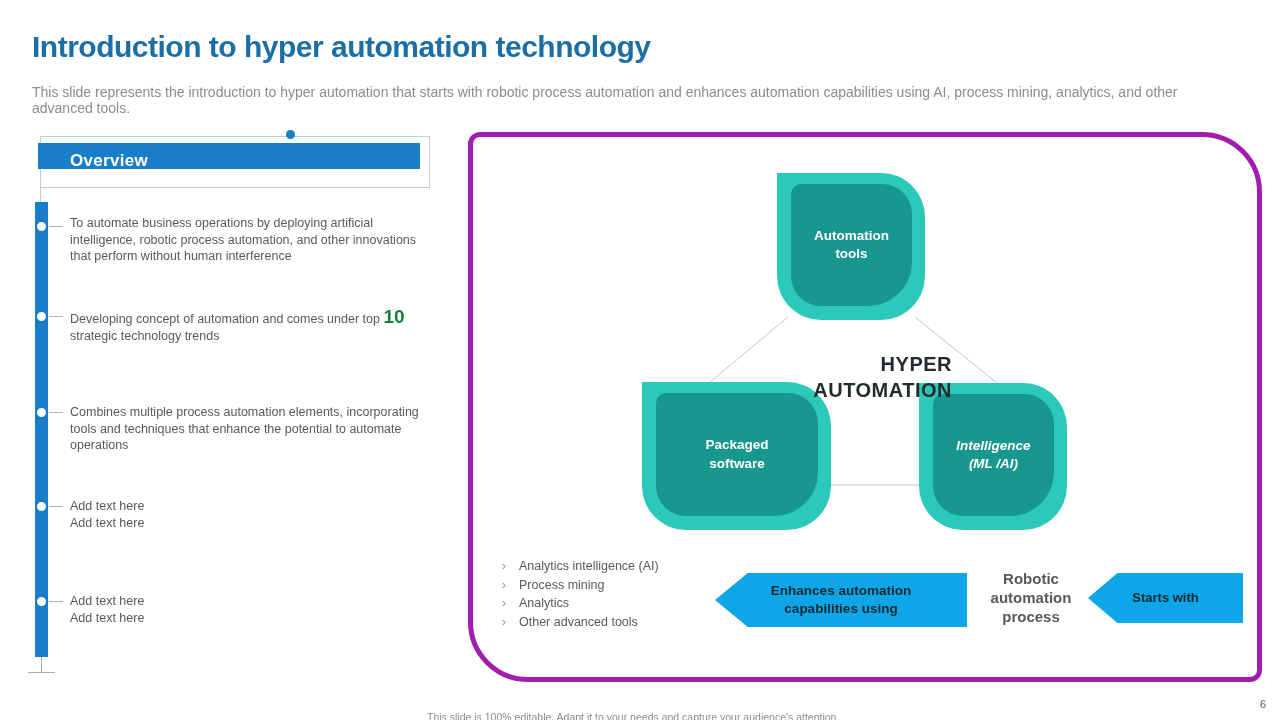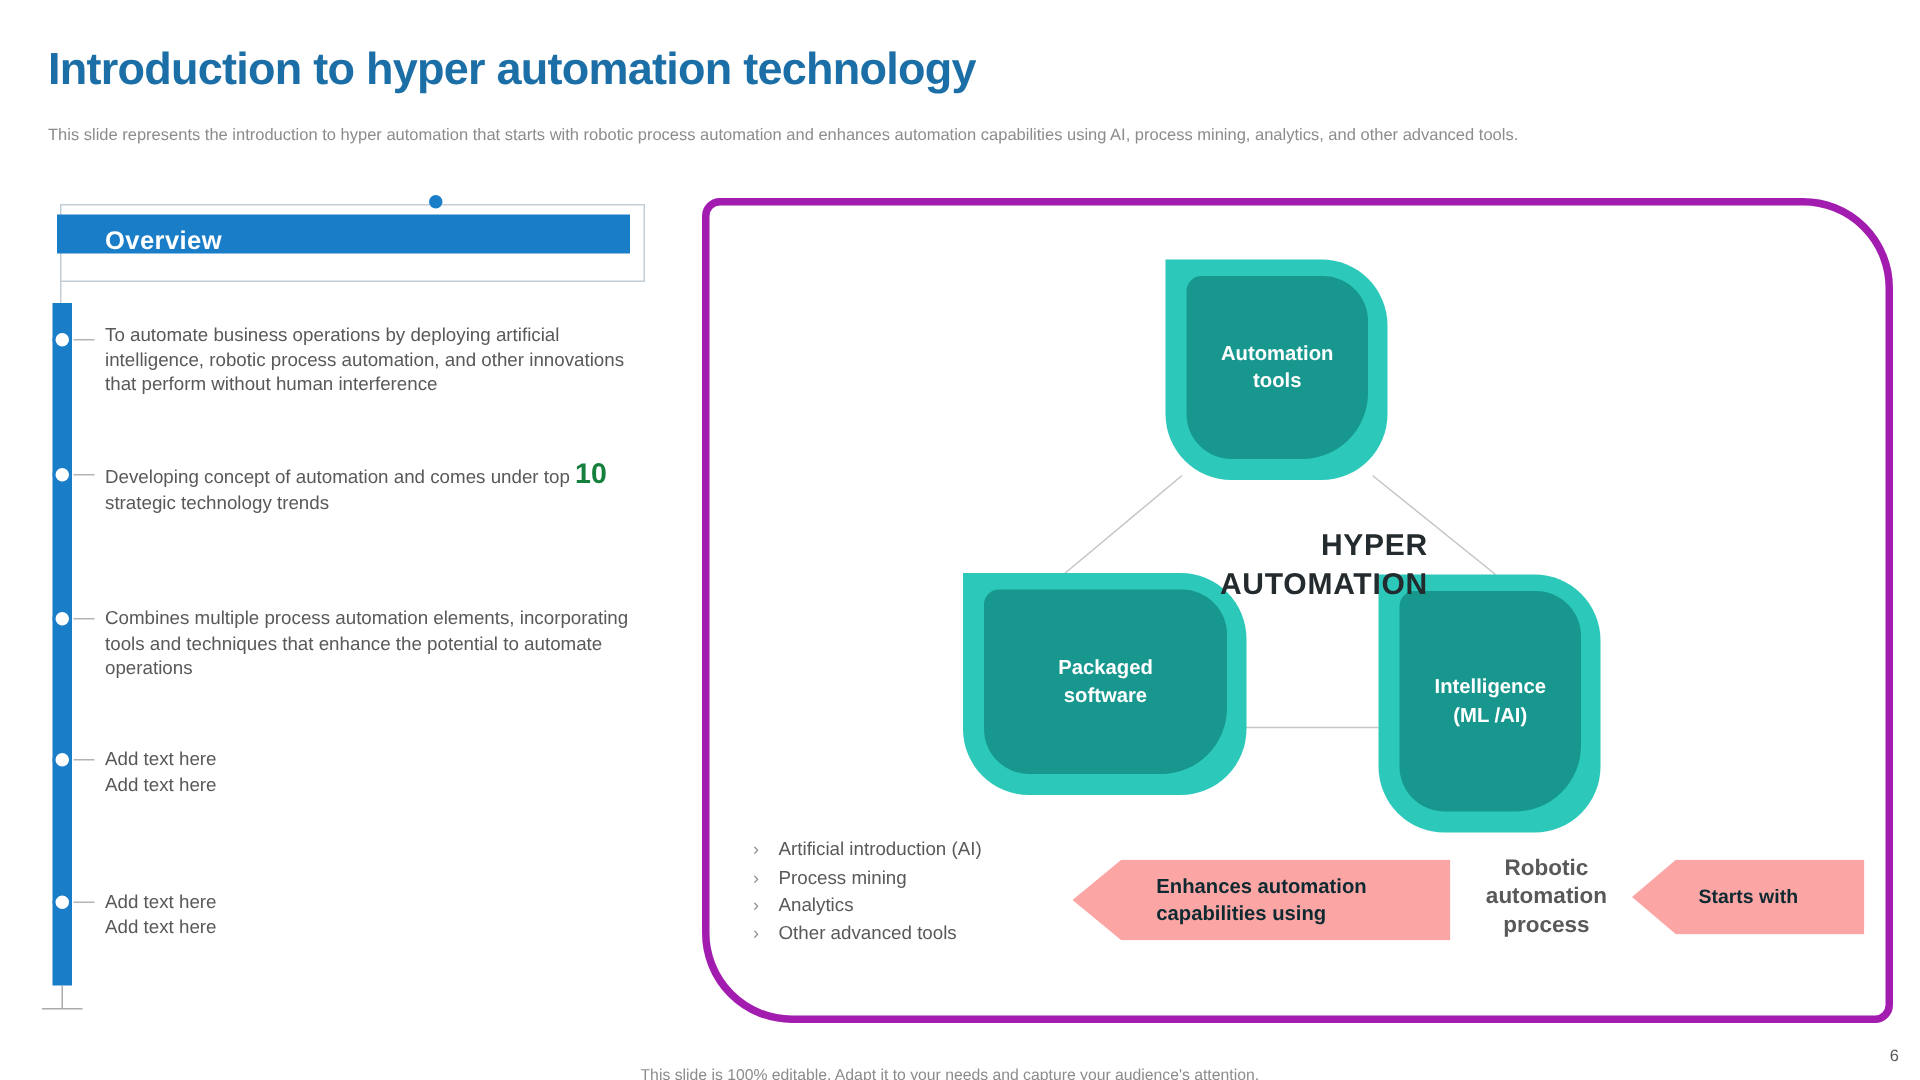--- a/index.html
+++ b/index.html
@@ -1,21 +1,21 @@
 <!DOCTYPE html>
 <html><head>
 <meta charset="utf-8">
 <style>
   html,body{margin:0;padding:0;background:#fff;}
   .slide{position:relative;width:1280px;height:720px;background:#fff;overflow:hidden;
          font-family:"Liberation Sans",sans-serif;}
   
   .title{position:absolute;left:32px;top:30px;font-size:30px;font-weight:700;
          color:#1C6FA6;letter-spacing:-0.5px;}
-  .subtitle{position:absolute;left:32px;top:84px;width:1210px;font-size:11px;color:#8C8C8C;}
+  .subtitle{position:absolute;left:32px;top:84px;width:1210px;font-size:14px;color:#8C8C8C;}
   
   .ov-outline{position:absolute;left:40px;top:136px;width:388px;height:50px;
               border:1px solid #C3CDD6;}
   .ov-header{position:absolute;left:38px;top:143px;width:382px;height:26px;background:#1A7DC8;
              color:#fff;font-size:17px;font-weight:700;line-height:36px;padding-left:32px;
              box-sizing:border-box;letter-spacing:0.3px;}
   .ov-dot{position:absolute;left:286px;top:130px;width:9px;height:9px;border-radius:50%;
           background:#1A7DC8;}
   .ov-conn{position:absolute;left:40px;top:187px;width:1px;height:15px;background:#C3CDD6;}
   .vbar{position:absolute;left:35px;top:202px;width:13px;height:455px;background:#1A7DC8;}
@@ -31,29 +31,29 @@
   .panel{position:absolute;left:468px;top:132px;width:784px;height:540px;
          border:5px solid #a21caf;border-radius:12px 60px 12px 60px;}
   .tri{position:absolute;left:0;top:0;}
   .leaf{position:absolute;background:#2CC9BA;border-radius:0 44px 44px 44px;}
   .leaf-in{position:absolute;left:14px;top:11px;right:13px;bottom:14px;background:#17978D;
            border-radius:10px 30px 44px 30px;display:flex;align-items:center;justify-content:center;
            color:#fff;font-size:13.5px;font-weight:700;text-align:center;white-space:pre-line;
            line-height:1.35;}
   .leaf-top{left:304px;top:36px;width:148px;height:147px;}
   .leaf-left{left:169px;top:245px;width:148px;height:148px;padding-left:41px;}
-  .leaf-right{left:446px;top:246px;width:148px;height:172px;}
+  .leaf-right{left:446px;top:246px;width:148px;height:147px;font-style:italic;}
   .center-label{position:absolute;left:279px;top:214px;width:200px;text-align:right;
                 font-size:20px;font-weight:700;color:#242B2E;letter-spacing:0.5px;
                 line-height:1.3;white-space:pre-line;}
   .cap-list{position:absolute;left:29px;top:420px;}
   .cap-item{display:flex;align-items:baseline;font-size:12.5px;color:#595959;line-height:18.5px;}
   .chev{color:#8F8F8F;font-size:12px;width:17px;display:inline-block;}
-  .arrow{position:absolute;background:#fca5a5;display:flex;align-items:center;justify-content:center;
-         font-weight:700;font-size:13.5px;color:#0E2A30;text-align:left;white-space:pre-line;
+  .arrow{position:absolute;background:#0ea5e9;display:flex;align-items:center;justify-content:center;
+         font-weight:700;font-size:13.5px;color:#0E2A30;text-align:center;white-space:pre-line;
          line-height:1.35;}
   .arrow-left{left:242px;top:436px;width:252px;height:54px;
               clip-path:polygon(0 50%,13% 0,100% 0,100% 100%,13% 100%);}
   .arrow-right{left:615px;top:436px;width:155px;height:50px;font-size:13px;
                clip-path:polygon(0 50%,19% 0,100% 0,100% 100%,19% 100%);}
   .mid-label{position:absolute;left:505px;top:432px;width:106px;text-align:center;
              font-size:15px;font-weight:700;color:#595959;line-height:1.28;white-space:pre-line;}
   
   .footer-note{position:absolute;left:427px;top:711px;font-size:10.5px;color:#8C8C8C;}
   .page-num{position:absolute;right:14px;top:698px;font-size:11px;color:#595959;}
@@ -115,21 +115,21 @@
       <div class="leaf-in">Intelligence
 (ML /AI)</div>
     </div>
 
     <div class="center-label">HYPER
 AUTOMATION</div>
 
     <div class="cap-list">
         <div class="cap-item">
           <span class="chev">›</span>
-          <span>Artificial introduction (AI)</span>
+          <span>Analytics intelligence (AI)</span>
         </div>
         <div class="cap-item">
           <span class="chev">›</span>
           <span>Process mining</span>
         </div>
         <div class="cap-item">
           <span class="chev">›</span>
           <span>Analytics</span>
         </div>
         <div class="cap-item">

